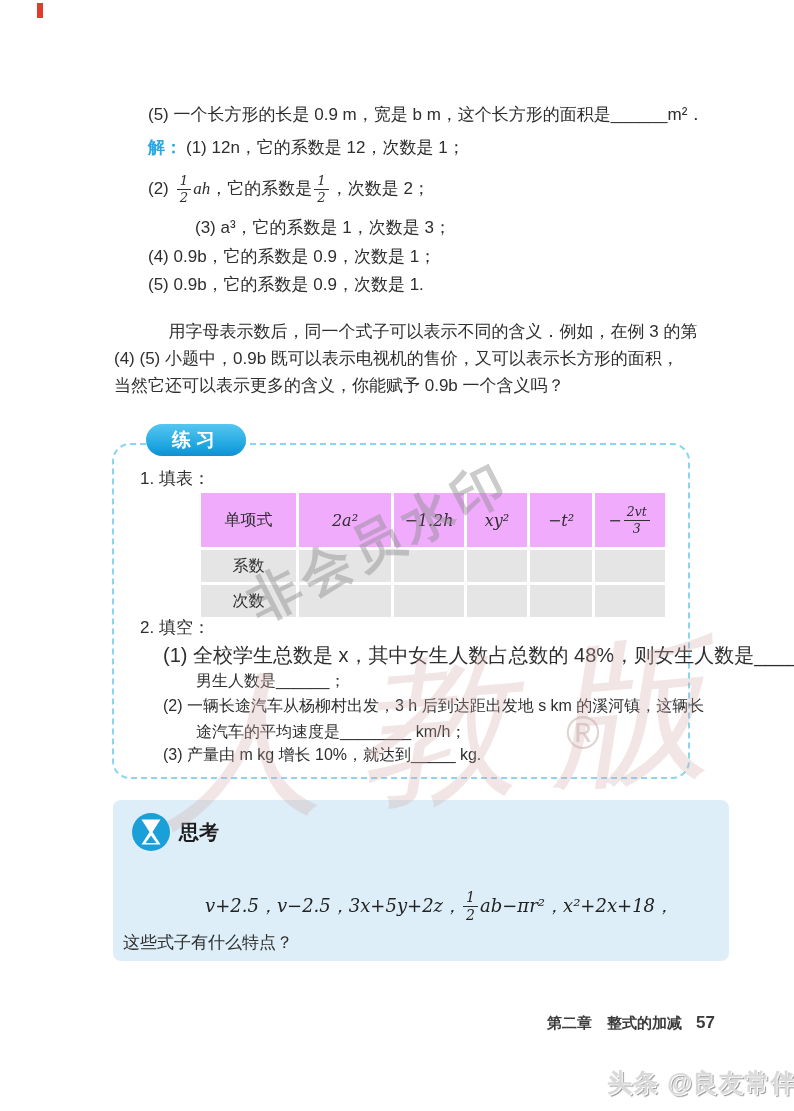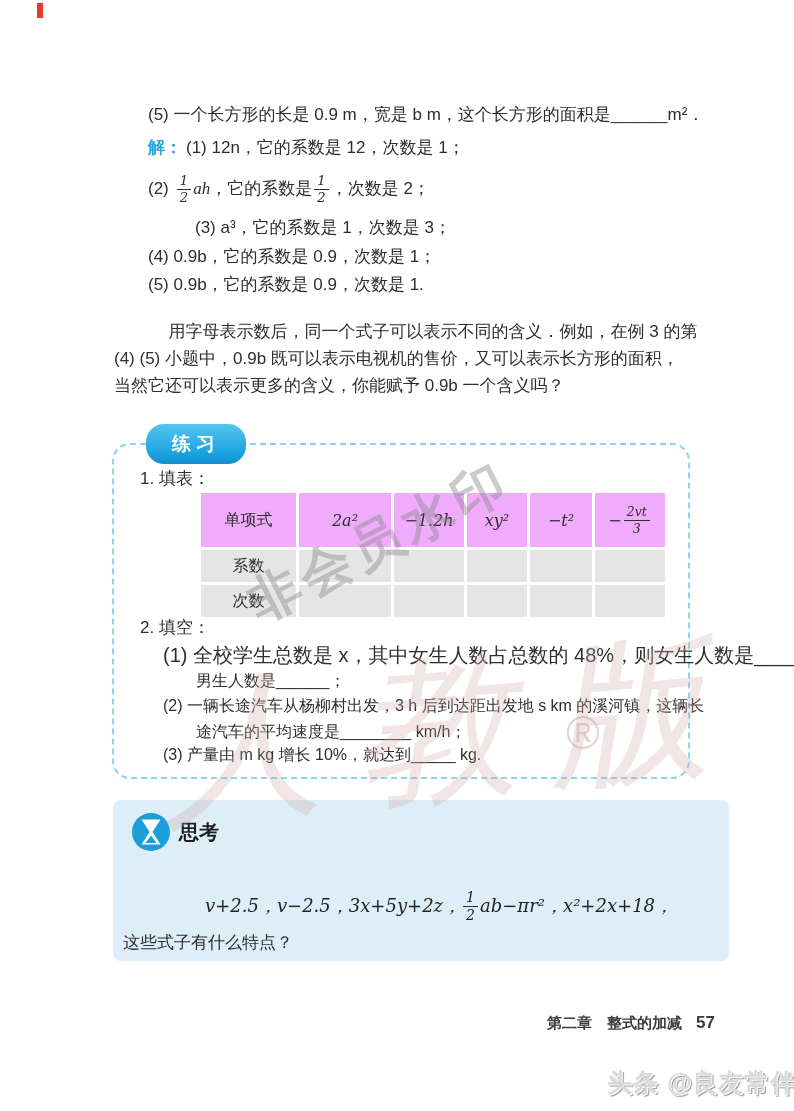--- a/index.html
+++ b/index.html
@@ -24,21 +24,21 @@
   .answer-label{color:#2aa7e2;font-weight:bold;margin-right:4px;}
 
   
   .para{position:absolute;left:114px;top:318px;width:604px;font-size:17px;line-height:27px;}
   .para .pl{white-space:nowrap;}
   .para .indent{padding-left:34px;text-align:center;}
 
   
   .practice-box{position:absolute;left:112px;top:443px;width:574px;height:332px;
         border:2px dashed #8ad5f1;border-radius:18px;background:transparent;}
-  .practice-pill{position:absolute;left:146px;top:424px;width:100px;height:40px;border-radius:18px;
+  .practice-pill{position:absolute;left:146px;top:424px;width:100px;height:32px;border-radius:18px;
         background:linear-gradient(180deg,#55c6f0 0%,#1aa2df 75%,#118fd0 100%);
         color:#fff;font-size:19px;font-weight:bold;letter-spacing:5px;
         display:flex;align-items:center;justify-content:center;z-index:4;}
 
   
   .fill-table{position:absolute;left:198px;top:490px;border-collapse:separate;border-spacing:3px;z-index:2;}
   .fill-table td{text-align:center;vertical-align:middle;font-size:16px;color:#2e2e2e;}
   .fill-table .hd{background:#f0abfc;height:52px;}
   .fill-table .bd{background:#e5e5e5;height:30px;}
   .fill-table .hmath{font-family:"DejaVu Serif","Liberation Serif",serif;font-style:italic;}

